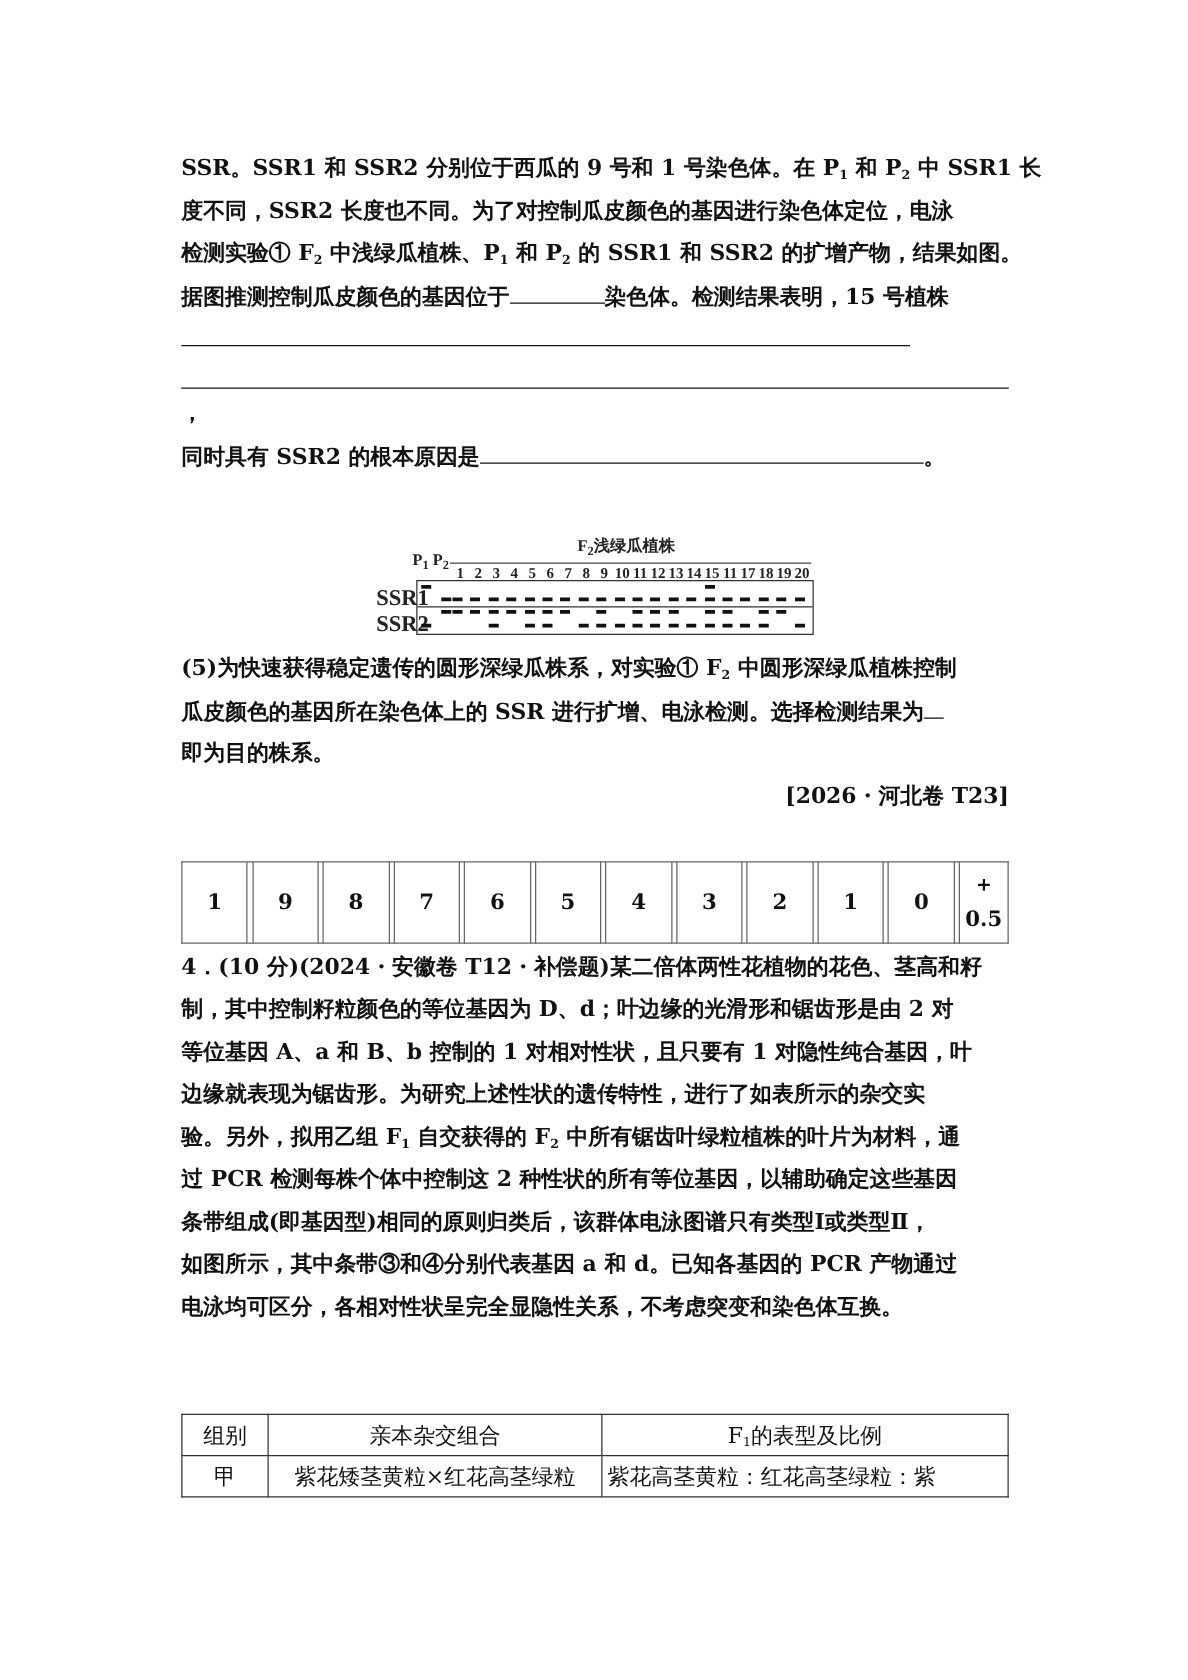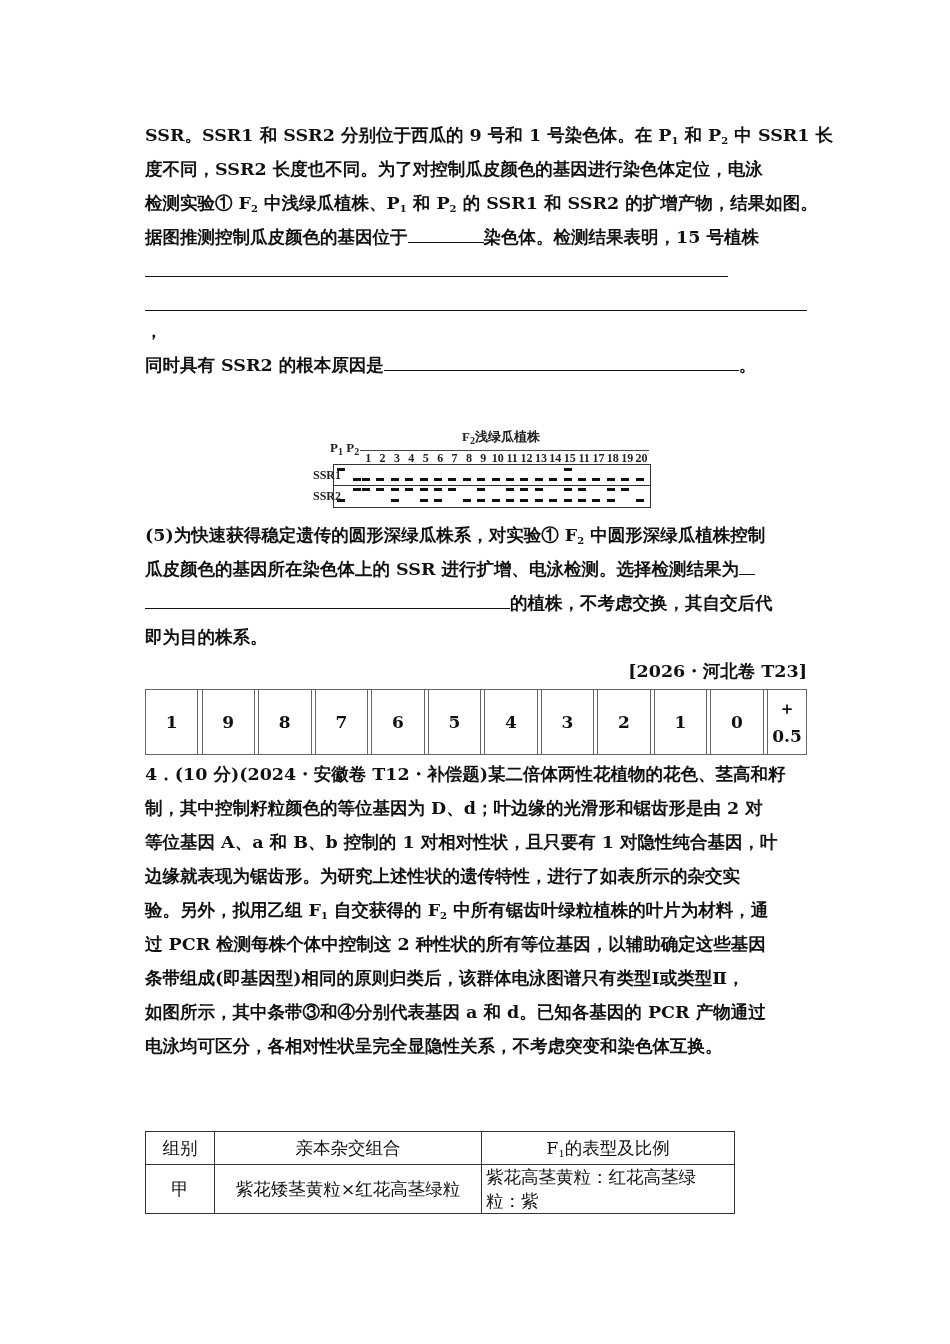--- a/index.html
+++ b/index.html
@@ -15,30 +15,30 @@
   
   .gel-wrap { position:absolute; left:297px; top:428px; width:355px; height:82px;
               font-family:"Liberation Serif", serif; font-weight:bold; color:#222; }
   .gel-title { position:absolute; left:165px; top:0; font-size:13px; }
   .gel-plabels { position:absolute; left:33px; top:12px; font-size:13px; }
   .gel-line { position:absolute; left:63px; top:22px; width:289px; border-top:1px solid #444; }
   .gel-lanenums { position:absolute; left:64px; top:23px; font-size:12px; display:flex; }
   .gel-lanenums span { width:14.4px; text-align:center; display:inline-block; }
   .gel-box { position:absolute; left:36px; top:36px; width:316px; height:42px; border:1.5px solid #333; }
   .gel-mid { position:absolute; left:0; top:20px; width:100%; border-top:1.5px solid #333; }
-  .gel-rowlabel { position:absolute; left:16px; font-size:12px; }
+  .gel-rowlabel { position:absolute; left:4px; font-size:18px; }
   .band { position:absolute; width:8px; height:3px; background:#111; }
 
   
   table { border-collapse:collapse; }
   .score { position:absolute; left:145px; top:689px; width:662px; height:66px; }
   .score td { border:1px solid #666; font-weight:bold; font-size:17px; text-align:center; padding:0; }
   .score td.cellplus { line-height:28px; font-size:17px; }
 
-  .cross { position:absolute; left:145px; top:1131px; width:590px; }
+  .cross { position:absolute; left:145px; top:1131px; width:662px; }
   .cross td { border:1px solid #333; font-size:17.5px; text-align:center; height:32px; padding:0 4px; font-weight:normal; }
 </style>
 </head>
 <body>
 
 <div class="page">
   <p class="para">
     <span class="line"><span>SSR。SSR1 和 SSR2 分别位于西瓜的 9 号和 1 号染色体。在 P</span><sub>1</sub><span> 和 P</span><sub>2</sub><span> 中 SSR1 长</span></span>
     <span class="line">度不同，SSR2 长度也不同。为了对控制瓜皮颜色的基因进行染色体定位，电泳</span>
     <span class="line"><span>检测实验① F</span><sub>2</sub><span> 中浅绿瓜植株、P</span><sub>1</sub><span> 和 P</span><sub>2</sub><span> 的 SSR1 和 SSR2 的扩增产物，结果如图。</span></span>
@@ -135,21 +135,20 @@
       <div class="band" style="left: 258.4px; top: 34px;"></div>
       <div class="band" style="left: 272.8px; top: 34px;"></div>
       <div class="band" style="left: 301.6px; top: 34px;"></div>
     </div>
 </div>
 
 <div class="page" style="top:518px">
   <p class="para">
     <span class="line"><span>(5)为快速获得稳定遗传的圆形深绿瓜株系，对实验① F</span><sub>2</sub><span> 中圆形深绿瓜植株控制</span></span>
     <span class="line"><span>瓜皮颜色的基因所在染色体上的 SSR 进行扩增、电泳检测。选择检测结果为</span><span class="blank" style="width:16px"></span></span>
-    <span class="line"><span class="blank" style="width:365px"></span><span>的植株，不考虑交换，其自交后代</span></span>
     <span class="line">即为目的株系。</span>
     <span class="line right">[2026・河北卷 T23]</span>
   </p>
 </div>
 
 <table class="score">
   <tbody>
       <tr id="score-row">
         <td>1</td>
         <td></td>

